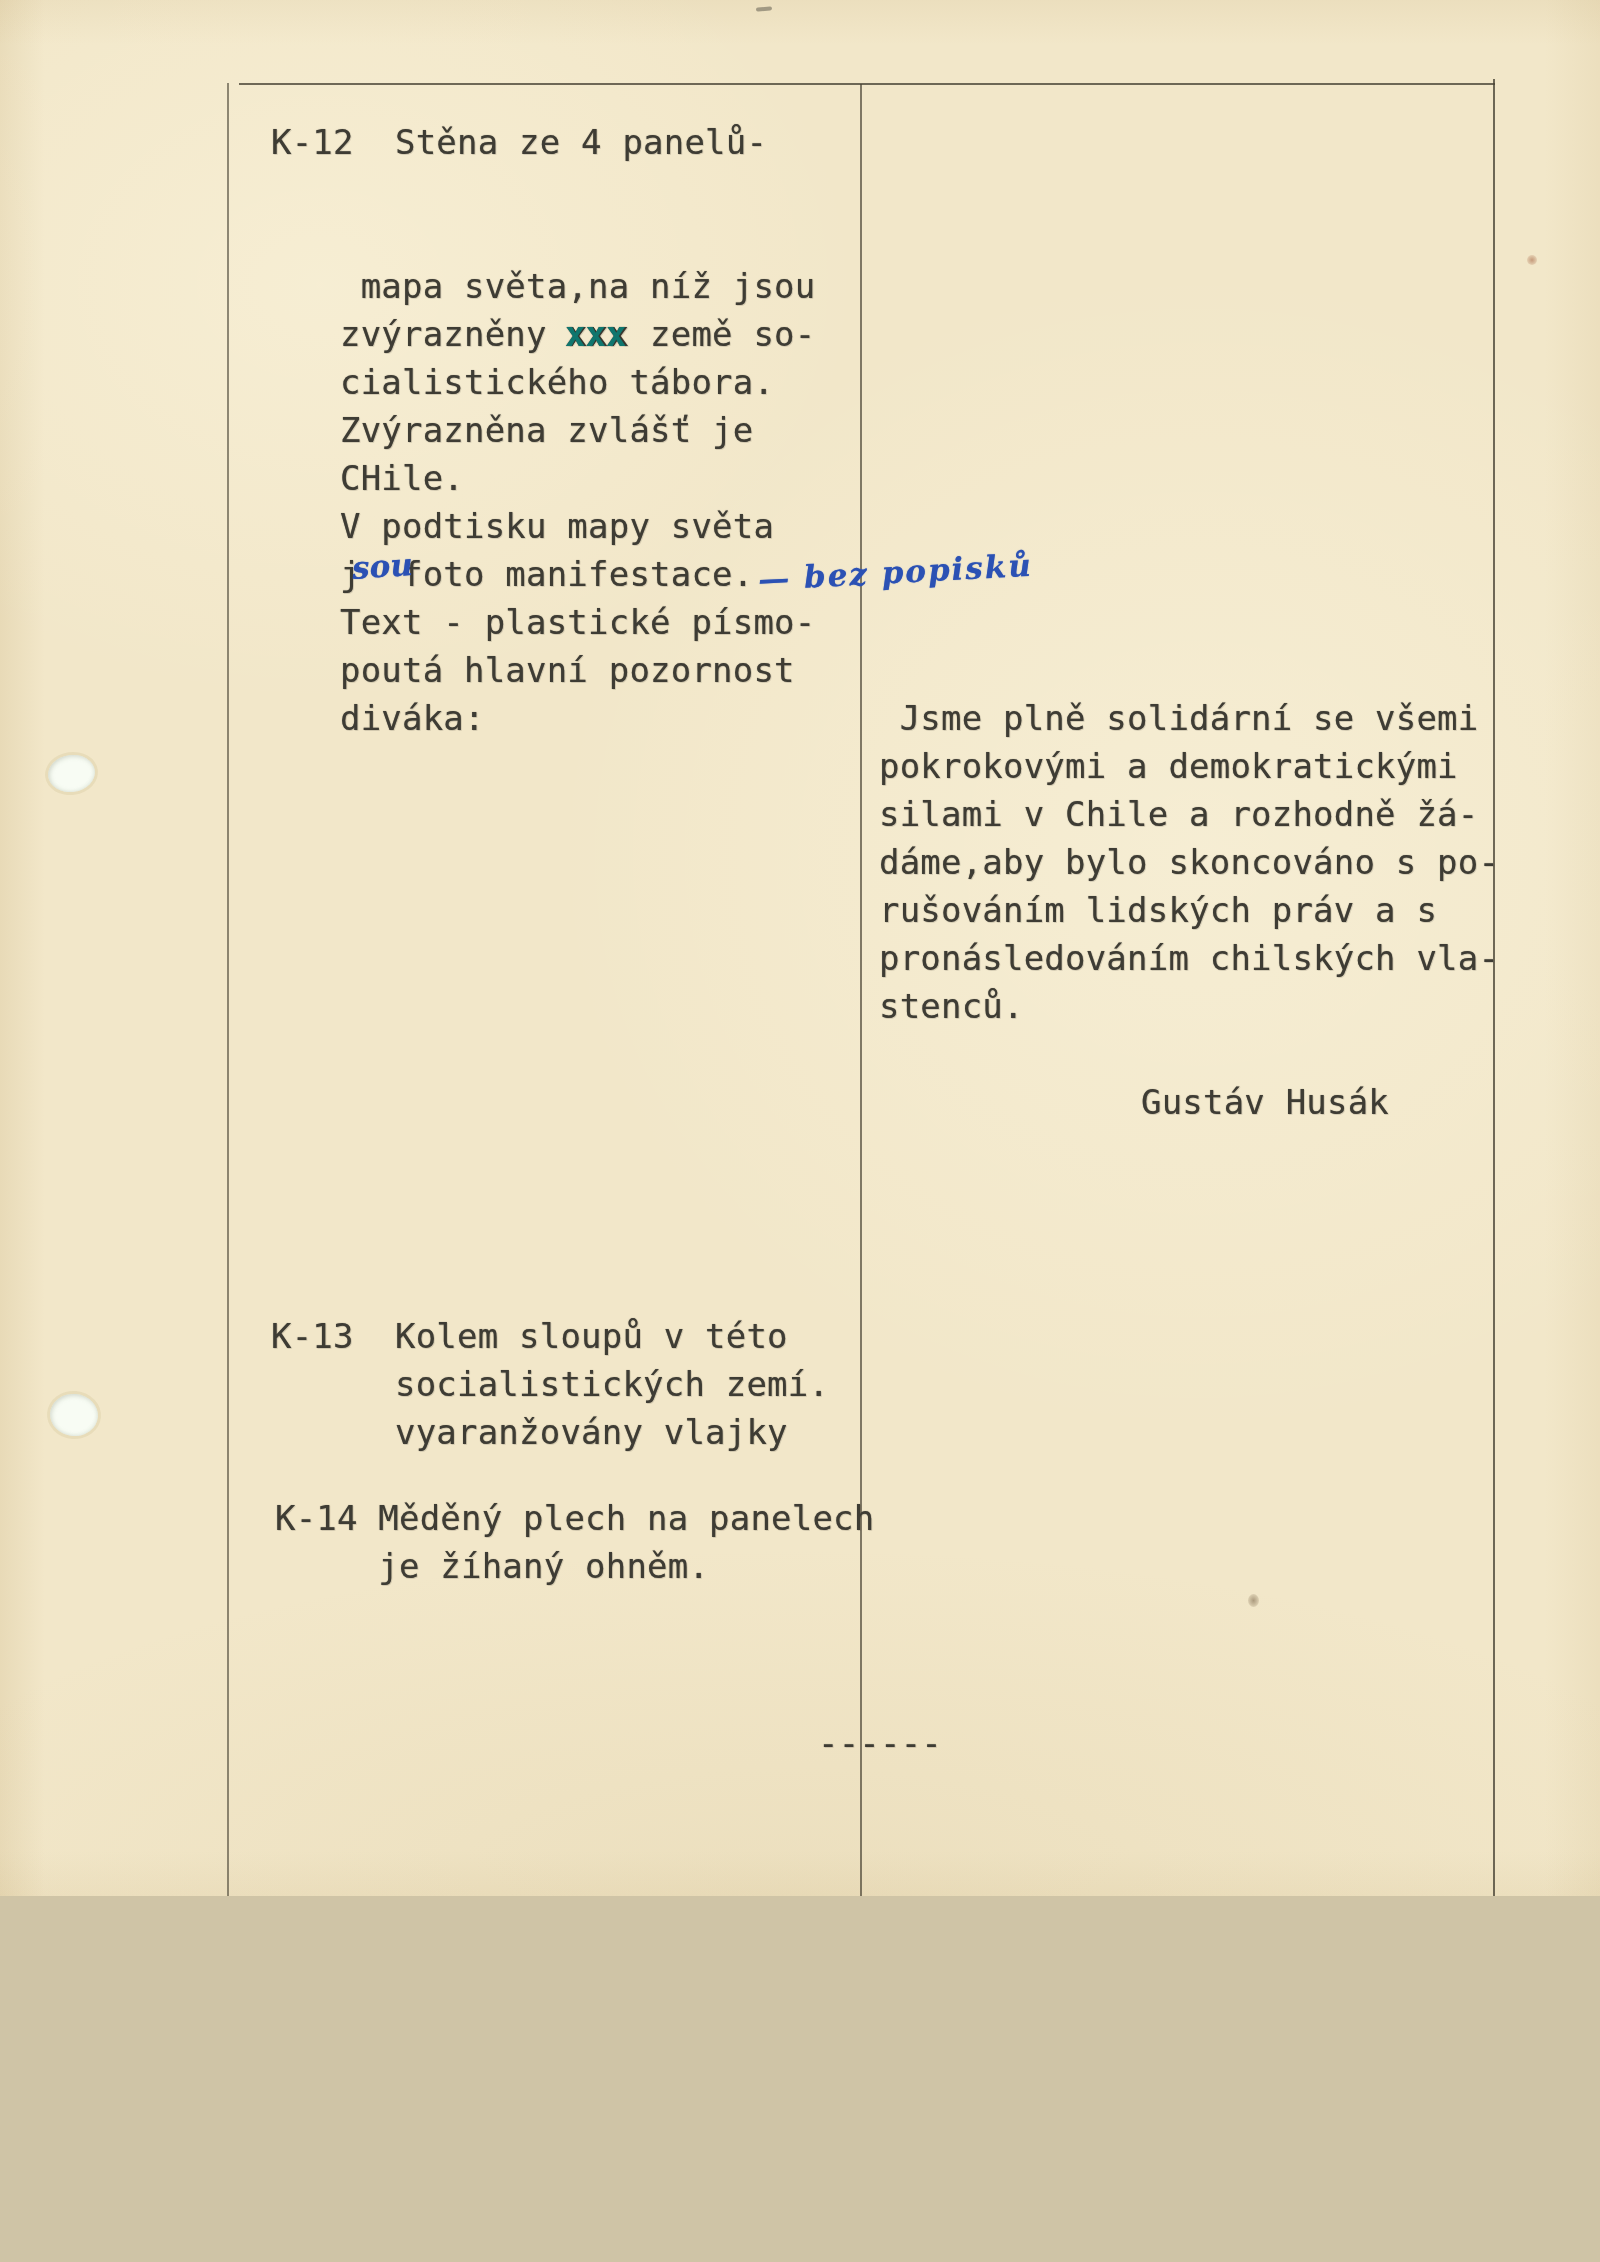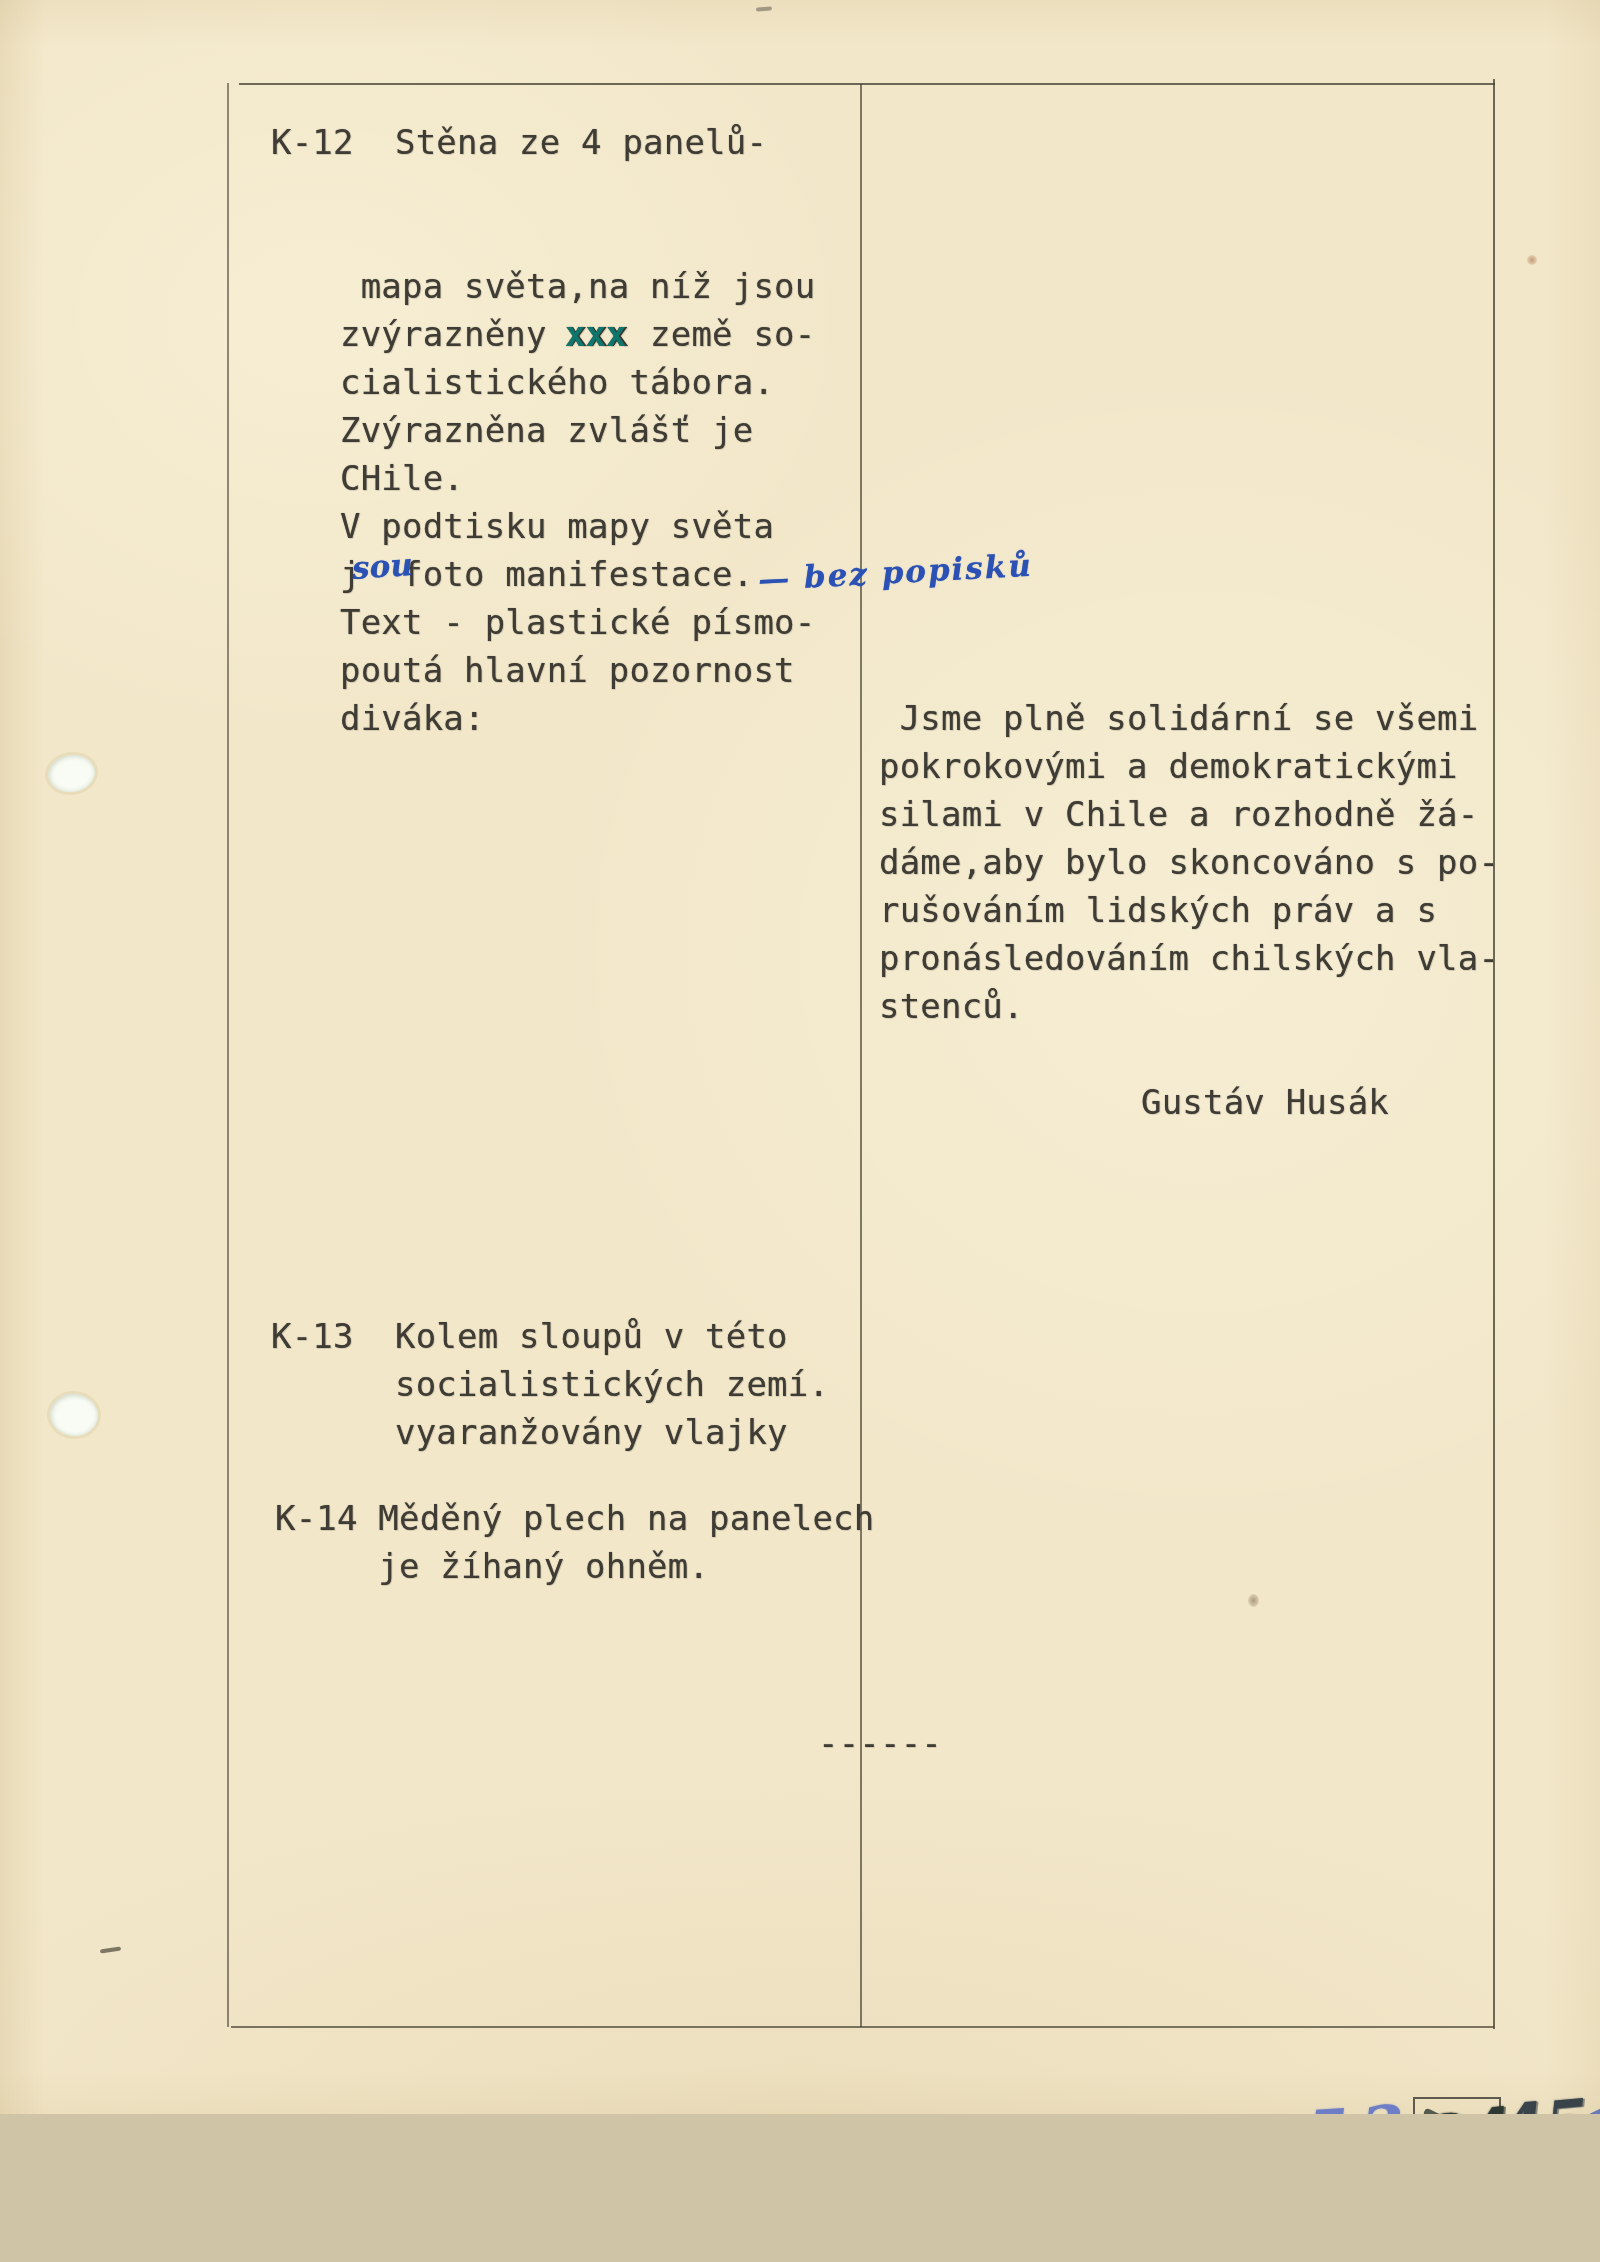--- a/index.html
+++ b/index.html
@@ -1,17 +1,17 @@
 <!DOCTYPE html>
 <html><head>
 <meta charset="utf-8">
 <style>
   html,body { margin:0; padding:0; background:#cfc4a6; }
   .page {
-    position:relative; width:1600px; height:2114px; overflow:hidden;
+    position:relative; width:1600px; height:1896px; overflow:hidden;
     background:#f2e7c9;
     font-family:"DejaVu Sans Mono", monospace;
   }
   .page::before {
     content:""; position:absolute; inset:0; pointer-events:none;
     background:
       radial-gradient(ellipse 900px 700px at 20% 15%, rgba(255,250,230,.35), transparent 60%),
       radial-gradient(ellipse 1000px 900px at 75% 45%, rgba(255,252,235,.30), transparent 65%),
       radial-gradient(ellipse 1400px 500px at 50% 100%, rgba(190,165,110,.12), transparent 70%),
       linear-gradient(to right, rgba(180,150,90,.16), rgba(180,150,90,0) 45px),

